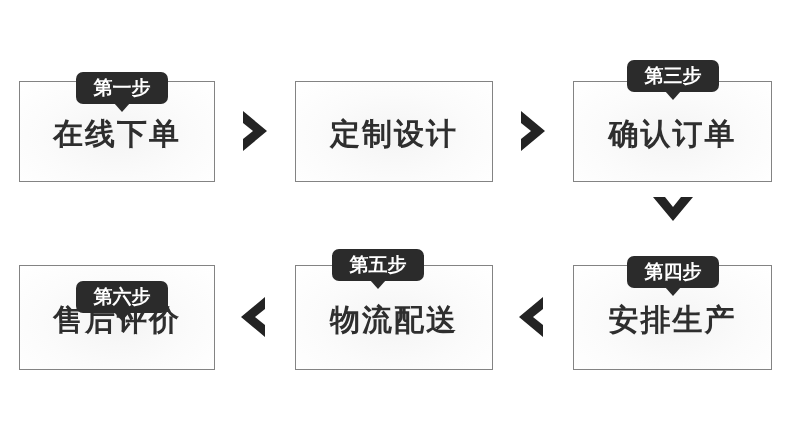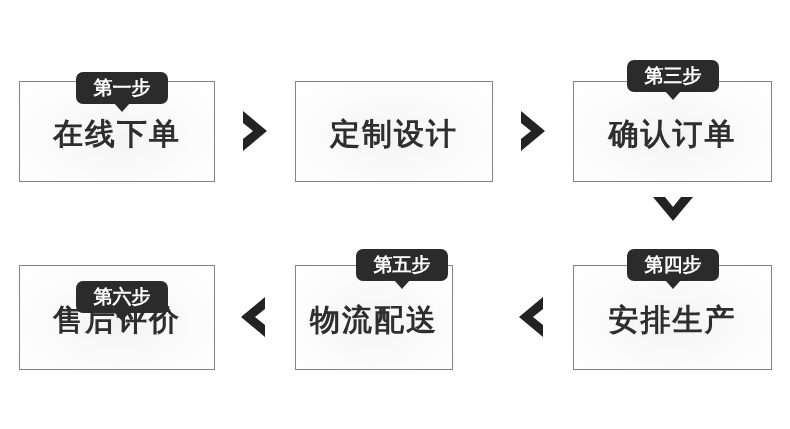--- a/index.html
+++ b/index.html
@@ -133,35 +133,35 @@
     <span class="badge-text">第六步</span>
     <span class="badge-tail"></span>
   </div>
 
   <div class="chevron" style="left:236px; top:294px;">
     <svg width="34" height="46" viewBox="0 0 34 46">
       <path d="M29 3 L5 23 L29 43 L29 31 L19 23 L29 15 Z" fill="#232323"></path>
     </svg>
   </div>
 
-  <div class="step-box" style="left:295px; top:265px; width:158px; height:105px;">
+  <div class="step-box" style="left:295px; top:265px; width:198px; height:105px;">
     <span class="step-label">物流配送</span>
   </div>
-  <div class="step-badge" style="left:356px; top:249px;justify-content:center;">
+  <div class="step-badge" style="left:332px; top:249px;justify-content:center;">
     <span class="badge-text">第五步</span>
     <span class="badge-tail"></span>
   </div>
 
   <div class="chevron" style="left:514px; top:294px;">
     <svg width="34" height="46" viewBox="0 0 34 46">
       <path d="M29 3 L5 23 L29 43 L29 31 L19 23 L29 15 Z" fill="#232323"></path>
     </svg>
   </div>
 
   <div class="step-box" style="left:573px; top:265px; width:199px; height:105px;">
     <span class="step-label">安排生产</span>
   </div>
-  <div class="step-badge" style="left:627px; top:249px;">
+  <div class="step-badge" style="left:627px; top:256px;">
     <span class="badge-text">第四步</span>
     <span class="badge-tail"></span>
   </div>
 
 </div>
 
 </body></html>

